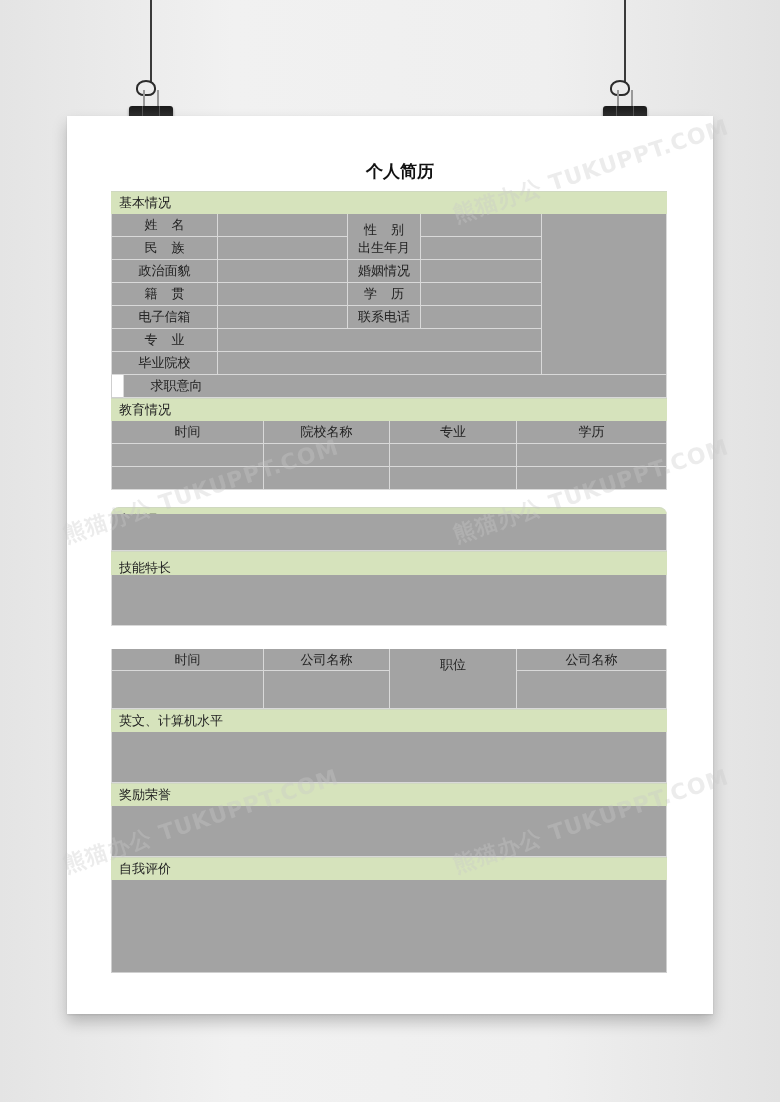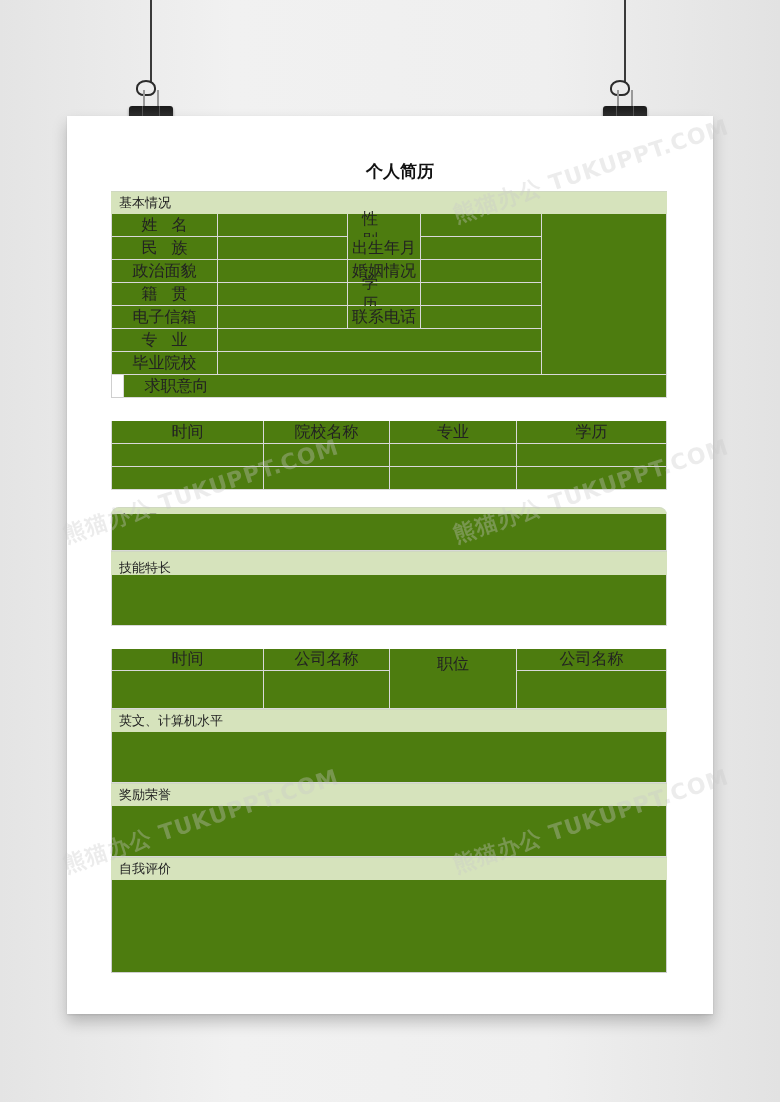--- a/index.html
+++ b/index.html
@@ -46,22 +46,22 @@
     font-family: "DejaVu Sans", sans-serif;
     padding-left: 20px;
   }
   .sec {
     position: absolute; left: 44px; width: 556px; background: #d6e3bc;
     font-size: 13px; padding-left: 8px; display: flex; align-items: center;
     border-top: 1px solid #cfd8c0;
   }
   .cell {
     position: absolute; border-right: 1px solid #d9d9d9; border-bottom: 1px solid #d9d9d9;
-    font-size: 16px; display: flex; align-items: center; justify-content: center;
-    background: #4d7c0f;
+    font-size: 13px; display: flex; align-items: center; justify-content: center;
+    background: #a3a3a3;
   }
   .frame { position: absolute; border-left: 1px solid #cfcfcf; border-right: 1px solid #cfcfcf; border-bottom: 1px solid #cfcfcf; }
   .spaced { letter-spacing: 14px; padding-left: 14px; }
 </style>
 </head>
 <body>
 
 <div class="wire" style="left:150px;height:82px;"></div>
 <div class="wire" style="left:624px;height:82px;"></div>
 
@@ -113,20 +113,21 @@
       <div class="cell" style="left: 354px; top: 190px; width: 121px; height: 23px;"></div>
       <div class="cell spaced" style="left: 44px; top: 213px; width: 107px; height: 23px; border-left: 1px solid rgb(217, 217, 217);">专业</div>
       <div class="cell" style="left: 151px; top: 213px; width: 324px; height: 23px;"></div>
       <div class="cell" style="left: 44px; top: 236px; width: 107px; height: 23px; border-left: 1px solid rgb(217, 217, 217);">毕业院校</div>
       <div class="cell" style="left: 151px; top: 236px; width: 324px; height: 23px;"></div>
       <div class="cell" style="left: 56px; top: 259px; width: 107px; height: 23px; border-left: 1px solid rgb(217, 217, 217);">求职意向</div>
       <div class="cell" style="left: 151px; top: 259px; width: 449px; height: 23px;"></div>
       <div class="cell" style="left: 475px; top: 98px; width: 125px; height: 161px;"></div>
     </div>
 
+  <div class="sec" style="top:282px;height:23px;">教育情况</div>
   <div id="edu-grid">
       <div class="cell" style="left: 44px; top: 305px; width: 153px; height: 23px; border-left: 1px solid rgb(217, 217, 217);">时间</div>
       <div class="cell" style="left: 197px; top: 305px; width: 126px; height: 23px;">院校名称</div>
       <div class="cell" style="left: 323px; top: 305px; width: 127px; height: 23px;">专业</div>
       <div class="cell" style="left: 450px; top: 305px; width: 150px; height: 23px;">学历</div>
       <div class="cell" style="left: 44px; top: 328px; width: 153px; height: 23px; border-left: 1px solid rgb(217, 217, 217);"></div>
       <div class="cell" style="left: 197px; top: 328px; width: 126px; height: 23px;"></div>
       <div class="cell" style="left: 323px; top: 328px; width: 127px; height: 23px;"></div>
       <div class="cell" style="left: 450px; top: 328px; width: 150px; height: 23px;"></div>
       <div class="cell" style="left: 44px; top: 351px; width: 153px; height: 23px; border-left: 1px solid rgb(217, 217, 217);"></div>

